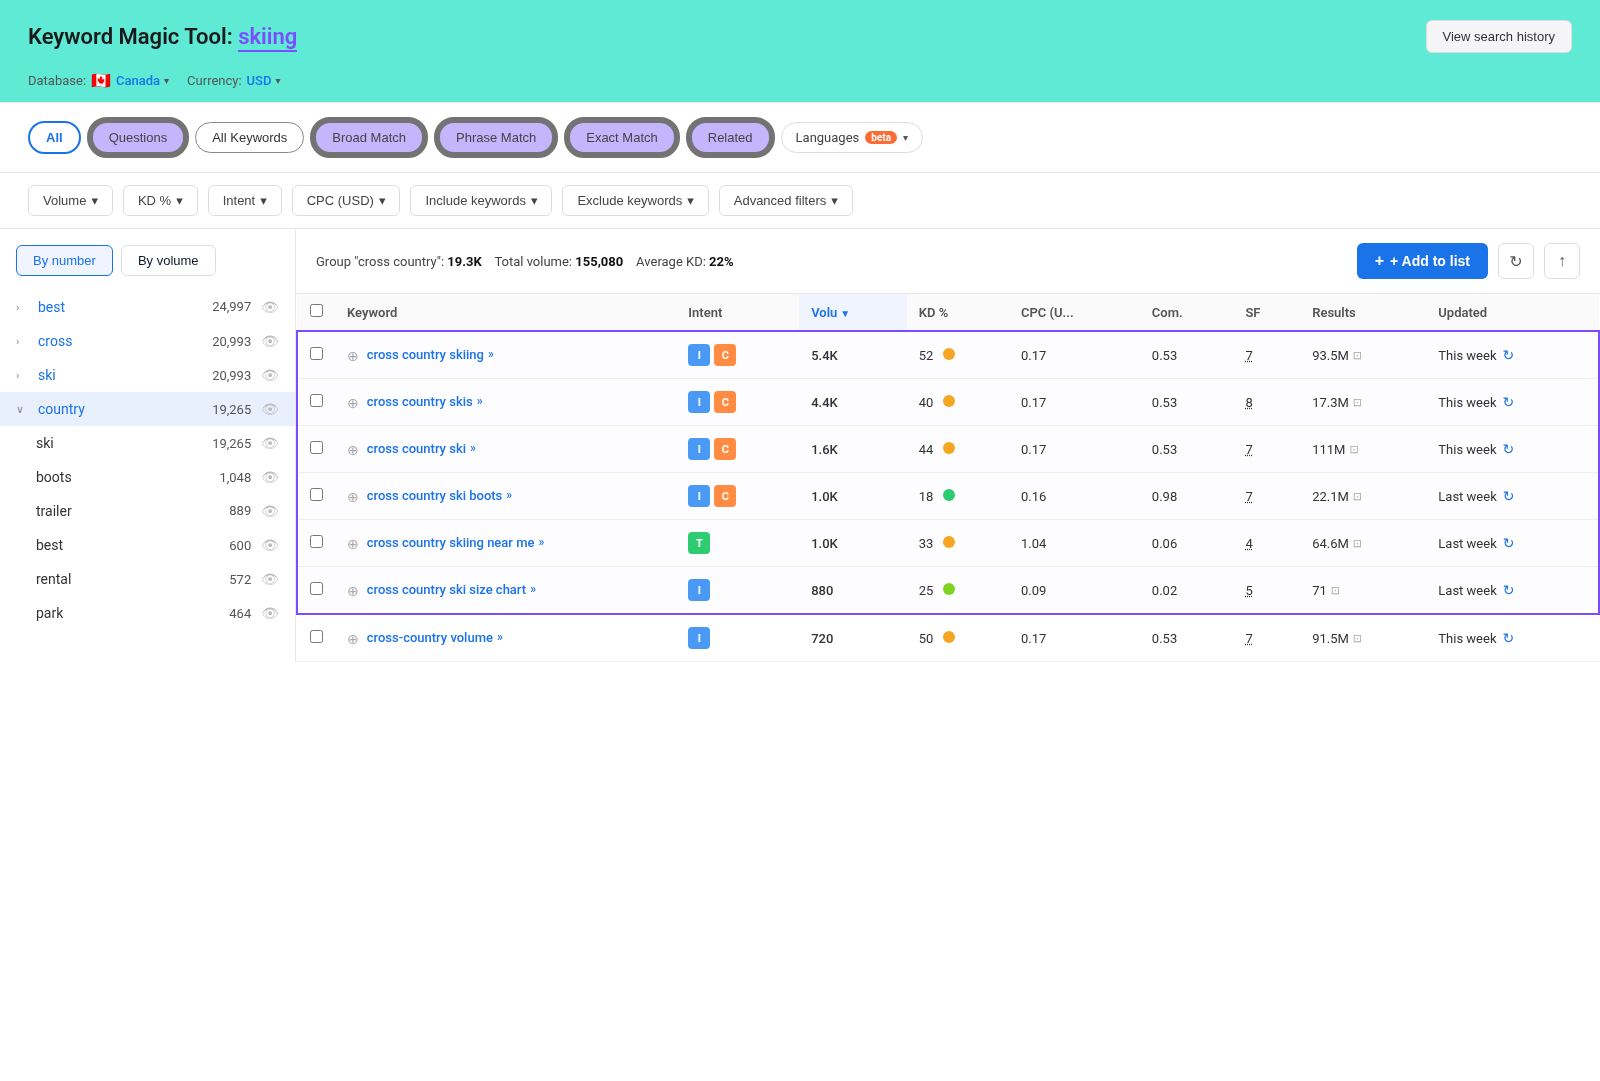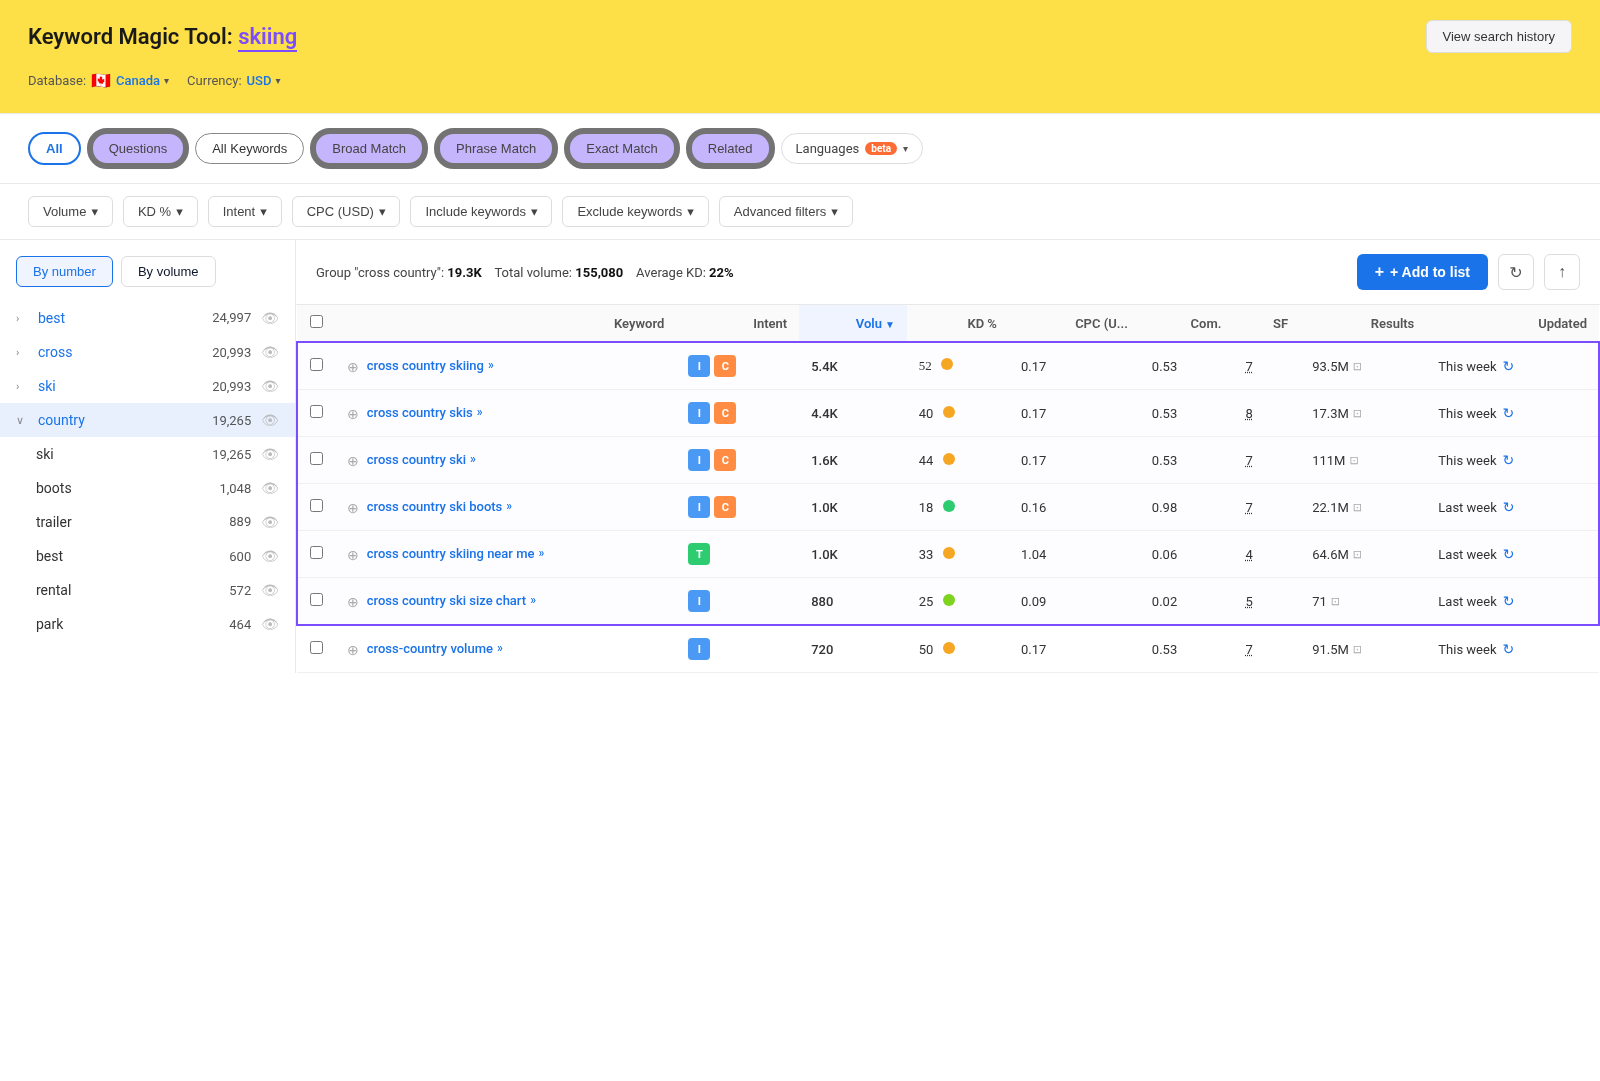--- a/index.html
+++ b/index.html
@@ -1,21 +1,21 @@
 <!DOCTYPE html>
 <html><head>
   <meta charset="utf-8">
   <style>
     * { box-sizing: border-box; margin: 0; padding: 0; }
     body { font-family: -apple-system, BlinkMacSystemFont, 'Segoe UI', Roboto, sans-serif; background: #f5f5f7; font-size: 14px; color: #333; }
 
     .app-container { background: #fff; min-height: 1081px; width: 1600px; padding: 0; }
 
     
-    .header { padding: 20px 28px 11px 28px; border-bottom: 1px solid #e8e8e8; background: #fde047; }
+    .header { padding: 20px 28px 0 28px; border-bottom: 1px solid #e8e8e8; background: #5eead4; }
     .header-top { display: flex; align-items: center; justify-content: space-between; margin-bottom: 10px; }
     .title { font-size: 22px; font-weight: 600; color: #1a1a1a; }
     .title-keyword { color: #7c4dff; border-bottom: 2px solid #7c4dff; padding-bottom: 1px; }
     .view-history-btn { background: #f5f5f7; border: 1px solid #ddd; border-radius: 6px; padding: 8px 16px; font-size: 13px; color: #333; cursor: pointer; }
     .header-meta { display: flex; align-items: center; gap: 18px; padding: 8px 0 12px 0; font-size: 13px; color: #555; }
     .meta-item { display: flex; align-items: center; gap: 5px; }
     .flag { font-size: 16px; }
     .dropdown-trigger { display: flex; align-items: center; gap: 4px; color: #1a73e8; cursor: pointer; font-weight: 500; }
     .chevron { font-size: 10px; color: #555; }
 
@@ -55,21 +55,21 @@
     .table-header-row { display: flex; align-items: center; justify-content: space-between; padding: 14px 20px; border-bottom: 1px solid #e8e8e8; }
     .table-header-stats { font-size: 13px; color: #444; }
     .table-header-stats strong { font-weight: 700; color: #111; }
     .add-list-btn { display: flex; align-items: center; gap: 6px; background: #1a73e8; color: #fff; border: none; border-radius: 6px; padding: 9px 18px; font-size: 14px; font-weight: 600; cursor: pointer; }
     .table-header-actions { display: flex; align-items: center; gap: 10px; }
     .icon-btn { width: 36px; height: 36px; display: flex; align-items: center; justify-content: center; border: 1px solid #ddd; border-radius: 6px; background: #fff; cursor: pointer; font-size: 16px; color: #555; }
 
     
     table { width: 100%; border-collapse: collapse; font-size: 13px; }
     thead tr { border-bottom: 2px solid #e8e8e8; background: #fafafa; }
-    thead th { padding: 10px 12px; text-align: right; font-weight: 600; color: #555; white-space: nowrap; }
+    thead th { padding: 10px 12px; text-align: left; font-weight: 600; color: #555; white-space: nowrap; }
     thead th.sorted { background: #f0f4ff; color: #1a73e8; }
     tbody tr { border-bottom: 1px solid #f0f0f0; }
     td { padding: 12px 12px; vertical-align: middle; }
     .checkbox-cell { width: 36px; text-align: center; }
     .keyword-cell { max-width: 200px; }
     .keyword-link { color: #1a73e8; text-decoration: none; font-weight: 500; display: flex; align-items: flex-start; gap: 4px; flex-wrap: wrap; }
     .expand-kw { color: #1a73e8; font-size: 12px; }
     .plus-icon { color: #aaa; font-size: 14px; margin-right: 4px; flex-shrink: 0; margin-top: 1px; }
     .intent-cell { display: flex; gap: 4px; align-items: center; }
     .intent-badge { display: inline-flex; align-items: center; justify-content: center; width: 22px; height: 22px; border-radius: 4px; font-size: 11px; font-weight: 700; color: #fff; }
@@ -342,21 +342,21 @@
         <span class="expand-kw">»</span>
       </a>
     </td>
     <td style="border-top: 2px solid rgb(124, 77, 255) !important;">
       <div class="intent-cell">
                     <span class="intent-badge intent-i">I</span>
                     <span class="intent-badge intent-c">C</span>
                   </div>
     </td>
     <td style="font-weight: 500; border-top: 2px solid rgb(124, 77, 255) !important;">5.4K</td>
-    <td style="border-top: 2px solid rgb(124, 77, 255) !important; font-family: Liberation Serif, serif;">
+    <td style="border-top: 2px solid rgb(124, 77, 255) !important;">
       52 <span class="kd-dot dot-orange"></span>
     </td>
     <td style="border-top: 2px solid rgb(124, 77, 255) !important;">0.17</td>
     <td style="border-top: 2px solid rgb(124, 77, 255) !important;">0.53</td>
     <td style="border-top: 2px solid rgb(124, 77, 255) !important;">
       <span class="sf-underline">7</span>
     </td>
     <td style="border-top: 2px solid rgb(124, 77, 255) !important;">
       <div class="results-cell">
         <span>93.5M</span>

